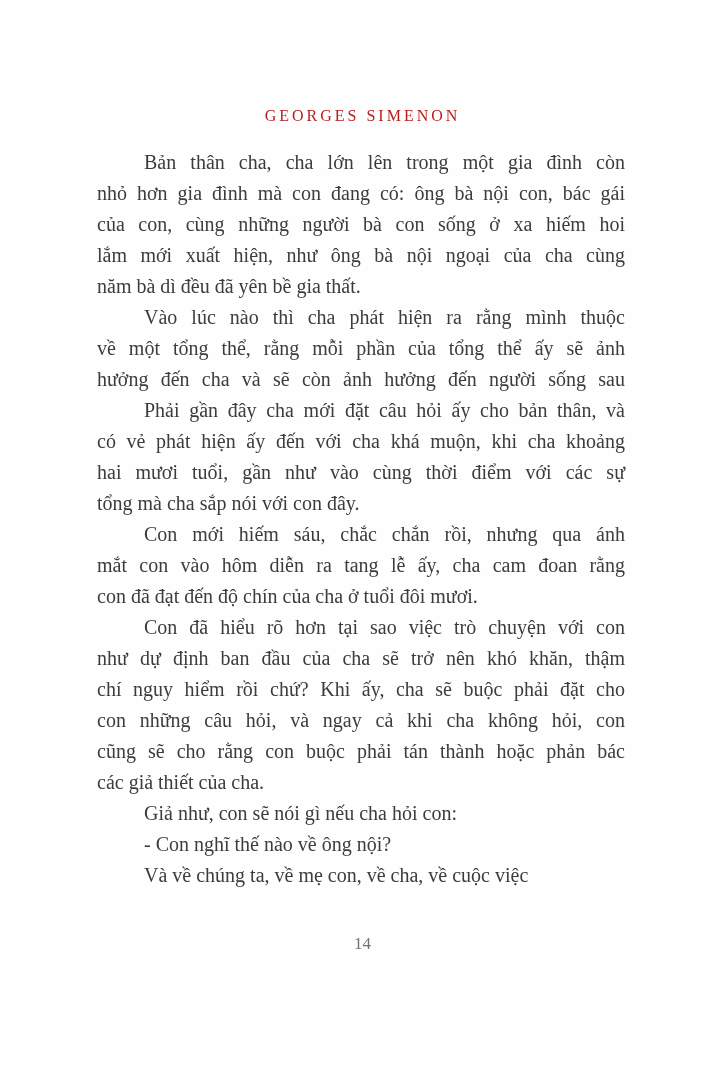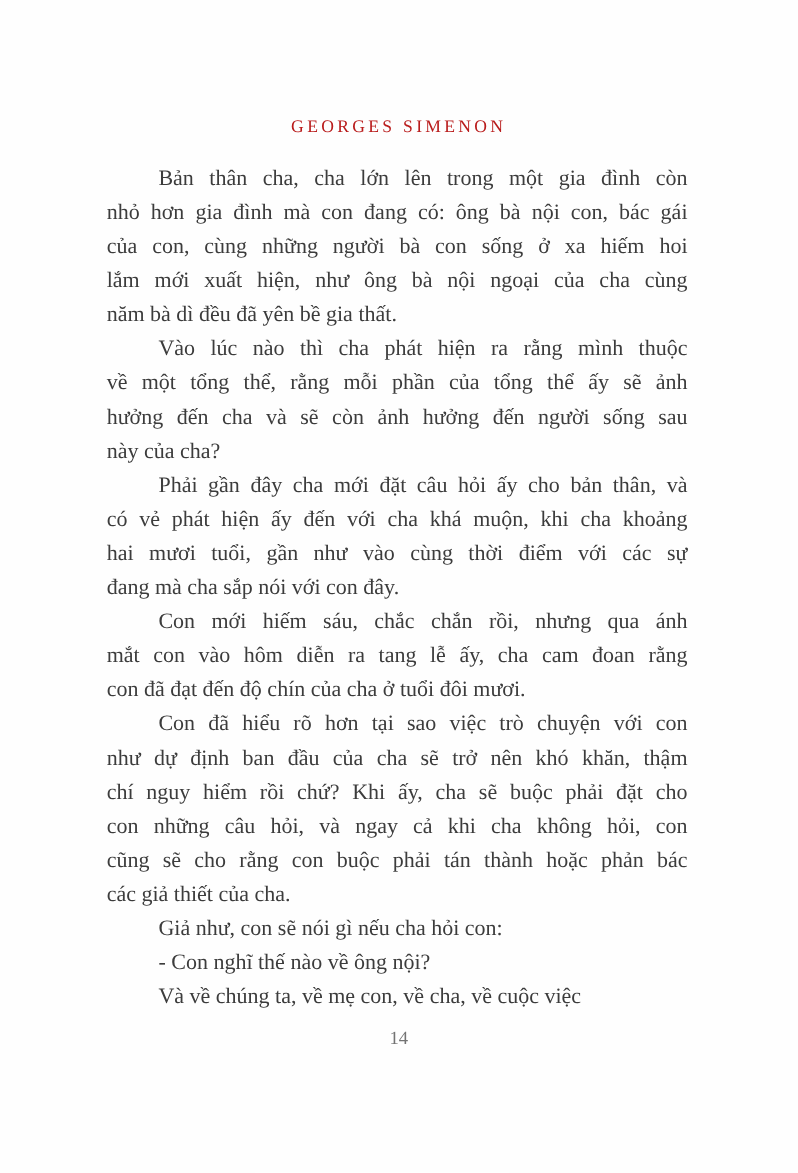--- a/index.html
+++ b/index.html
@@ -73,28 +73,27 @@
       <span class="ln">nhỏ hơn gia đình mà con đang có: ông bà nội con, bác gái</span>
       <span class="ln">của con, cùng những người bà con sống ở xa hiếm hoi</span>
       <span class="ln">lắm mới xuất hiện, như ông bà nội ngoại của cha cùng</span>
       <span class="ln last">năm bà dì đều đã yên bề gia thất.</span>
     </p>
 
     <p class="para">
       <span class="ln indent">Vào lúc nào thì cha phát hiện ra rằng mình thuộc</span>
       <span class="ln">về một tổng thể, rằng mỗi phần của tổng thể ấy sẽ ảnh</span>
       <span class="ln">hưởng đến cha và sẽ còn ảnh hưởng đến người sống sau</span>
-      <span class="ln last">này của cha?</span>
     </p>
 
     <p class="para">
       <span class="ln indent">Phải gần đây cha mới đặt câu hỏi ấy cho bản thân, và</span>
       <span class="ln">có vẻ phát hiện ấy đến với cha khá muộn, khi cha khoảng</span>
       <span class="ln">hai mươi tuổi, gần như vào cùng thời điểm với các sự</span>
-      <span class="ln last">đang mà cha sắp nói với con đây.</span>
+      <span class="ln last">tổng mà cha sắp nói với con đây.</span>
     </p>
 
     <p class="para">
       <span class="ln indent">Con mới hiếm sáu, chắc chắn rồi, nhưng qua ánh</span>
       <span class="ln">mắt con vào hôm diễn ra tang lễ ấy, cha cam đoan rằng</span>
       <span class="ln last">con đã đạt đến độ chín của cha ở tuổi đôi mươi.</span>
     </p>
 
     <p class="para">
       <span class="ln indent">Con đã hiểu rõ hơn tại sao việc trò chuyện với con</span>

